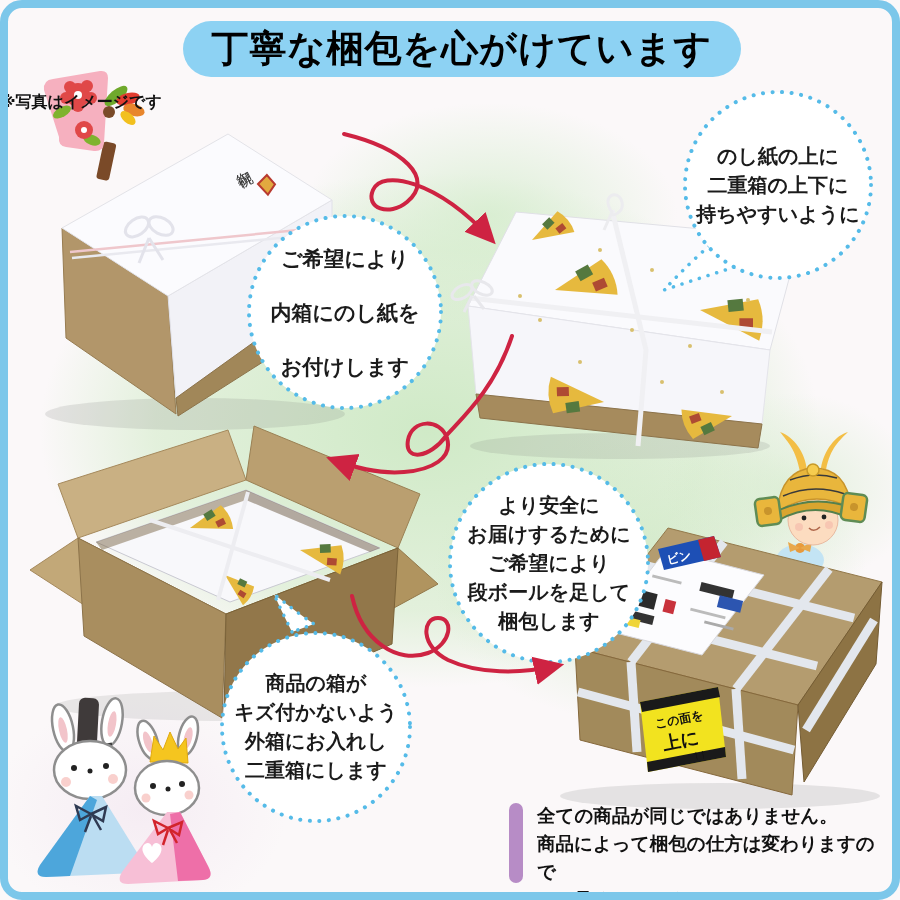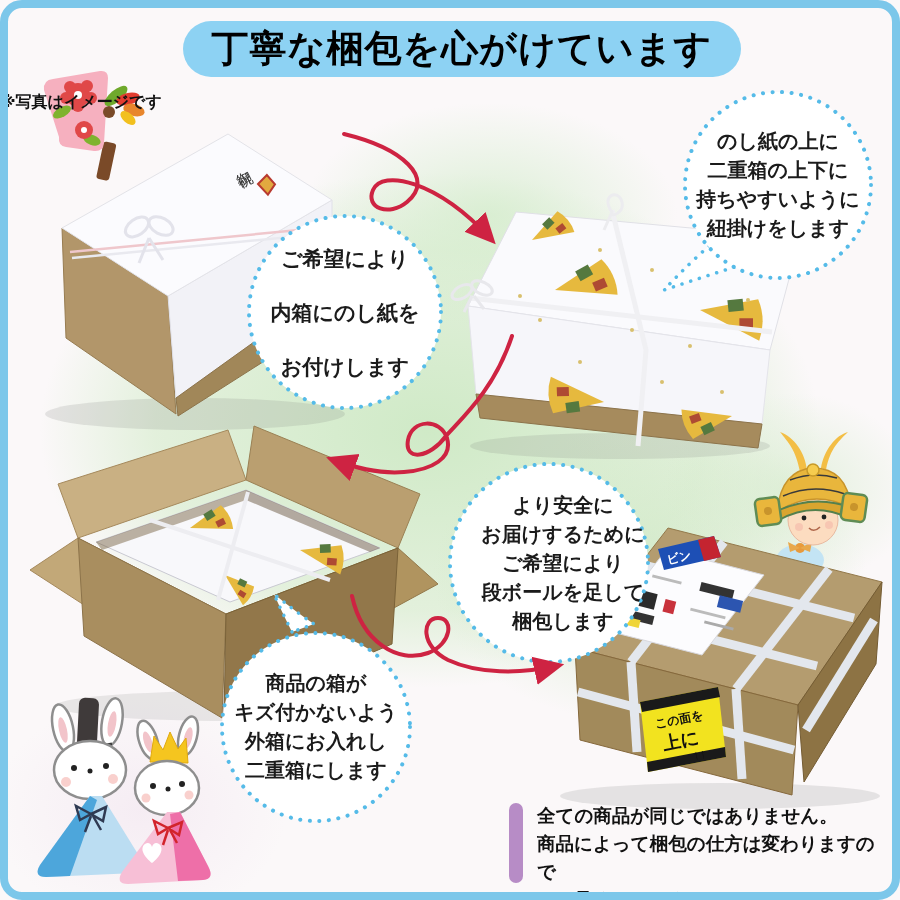--- a/index.html
+++ b/index.html
@@ -14,21 +14,21 @@
         radial-gradient(ellipse 500px 330px at 430px 430px, rgba(205,233,196,.95), rgba(207,234,196,.55) 55%, rgba(207,234,196,0) 78%);}
   .abs{position:absolute;}
   .banner{left:183px;top:21px;width:558px;height:56px;background:#8DD2F3;border-radius:28px;
           display:flex;align-items:center;justify-content:center;
           font-size:37px;font-weight:700;color:#000;letter-spacing:1px;}
   .note{left:0;top:92px;width:900px;text-align:left;font-size:16px;font-weight:600;color:#111;}
   .bubble-text{display:flex;flex-direction:column;align-items:center;justify-content:center;
                text-align:center;color:#1b1b1b;font-weight:600;}
   .bt1{left:249px;top:216px;width:192px;height:192px;font-size:21px;line-height:31px;gap:23px;}
   .bt2{left:682px;top:91px;width:192px;height:188px;font-size:20px;line-height:29px;}
-  .bt3{left:465px;top:464px;width:196px;height:198px;font-size:20px;line-height:29px;}
+  .bt3{left:451px;top:464px;width:196px;height:198px;font-size:20px;line-height:29px;}
   .bt4{left:222px;top:634px;width:188px;height:186px;font-size:20px;line-height:29px;}
   .footer-bar{left:509px;top:803px;width:14px;height:80px;background:#B78CC6;border-radius:7px;}
   .footer-text{left:537px;top:802px;width:356px;font-size:18.5px;line-height:28px;font-weight:600;color:#111;}
   .frame{position:absolute;inset:0;border:8px solid #7CC7EA;border-radius:22px;pointer-events:none;}
   svg text{font-family:"Liberation Sans","DejaVu Sans",sans-serif;}
 </style>
 </head>
 <body>
 
 <div class="page">
@@ -272,21 +272,20 @@
   <div class="abs bubble-text bt1">
     <div>ご希望により</div>
     <div>内箱にのし紙を</div>
     <div>お付けします</div>
   </div>
 
   <div class="abs bubble-text bt2">
     <div>のし紙の上に</div>
     <div>二重箱の上下に</div>
     <div>持ちやすいように</div>
-    <div>紐掛けをします</div>
   </div>
 
   <div class="abs bubble-text bt3">
     <div>より安全に</div>
     <div>お届けするために</div>
     <div>ご希望により</div>
     <div>段ボールを足して</div>
     <div>梱包します</div>
   </div>
 

